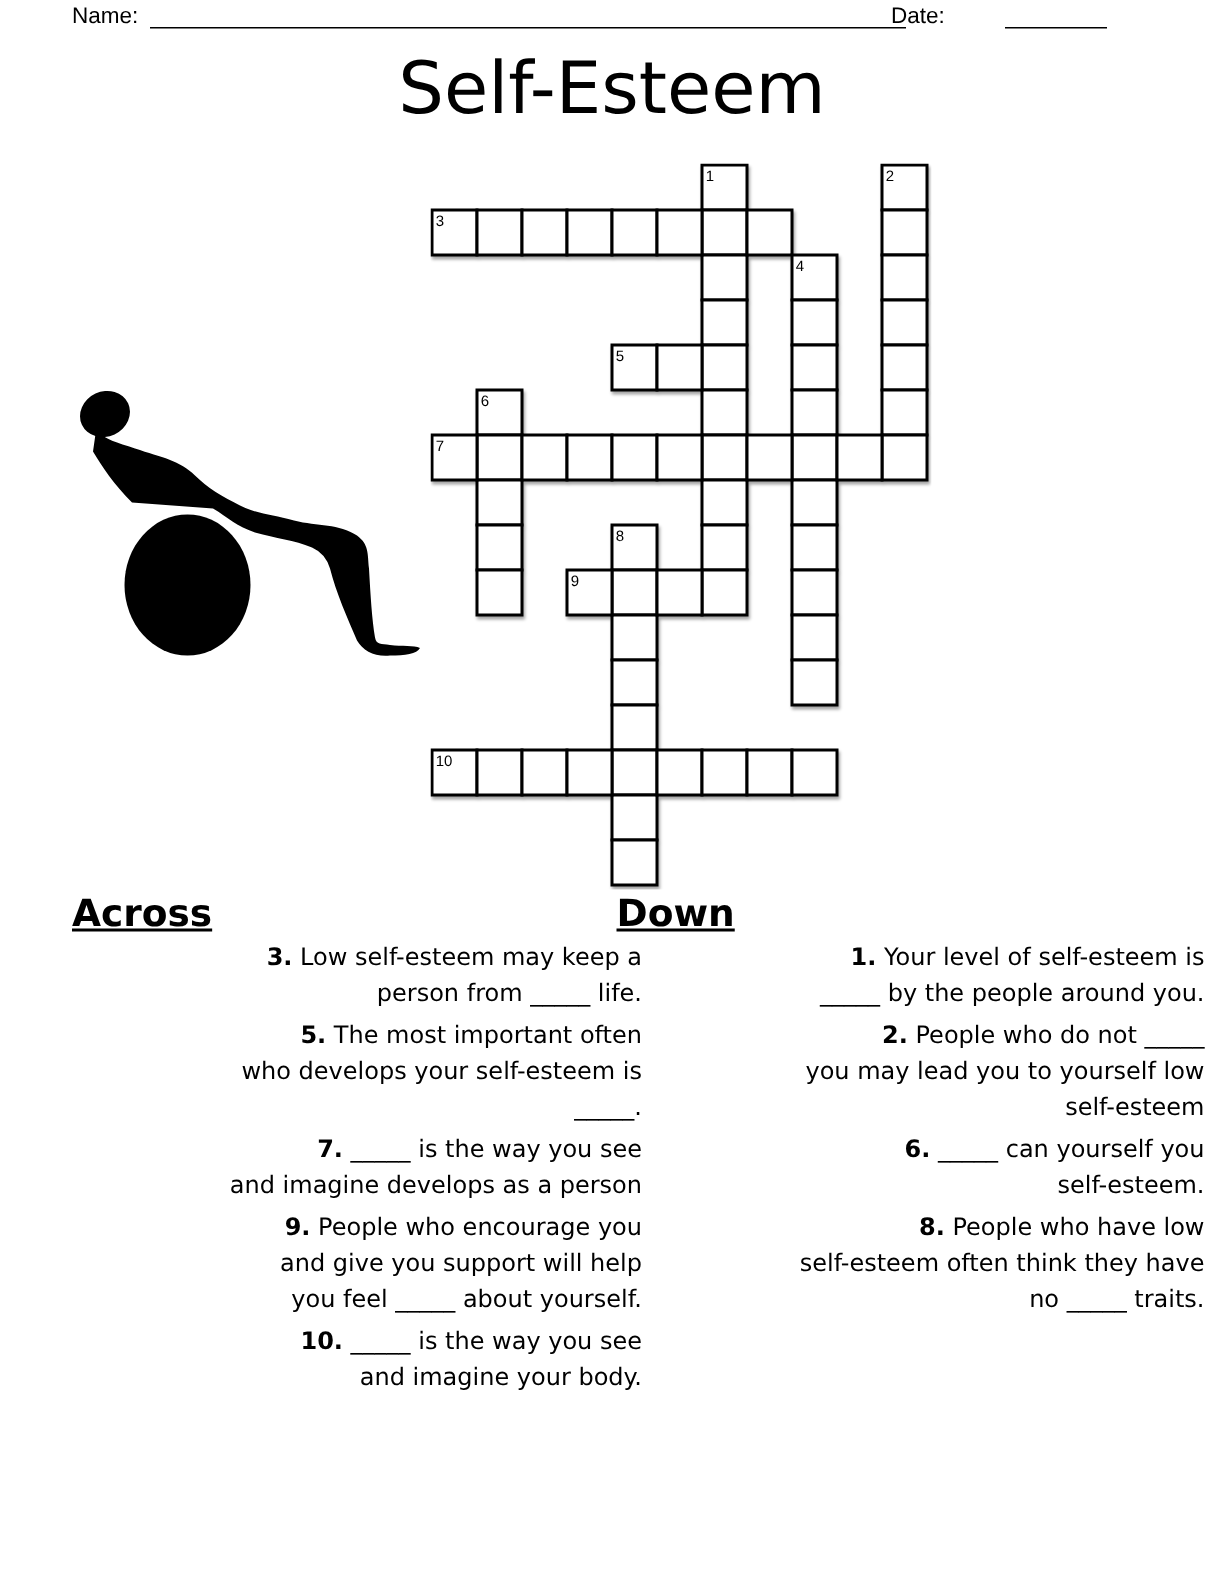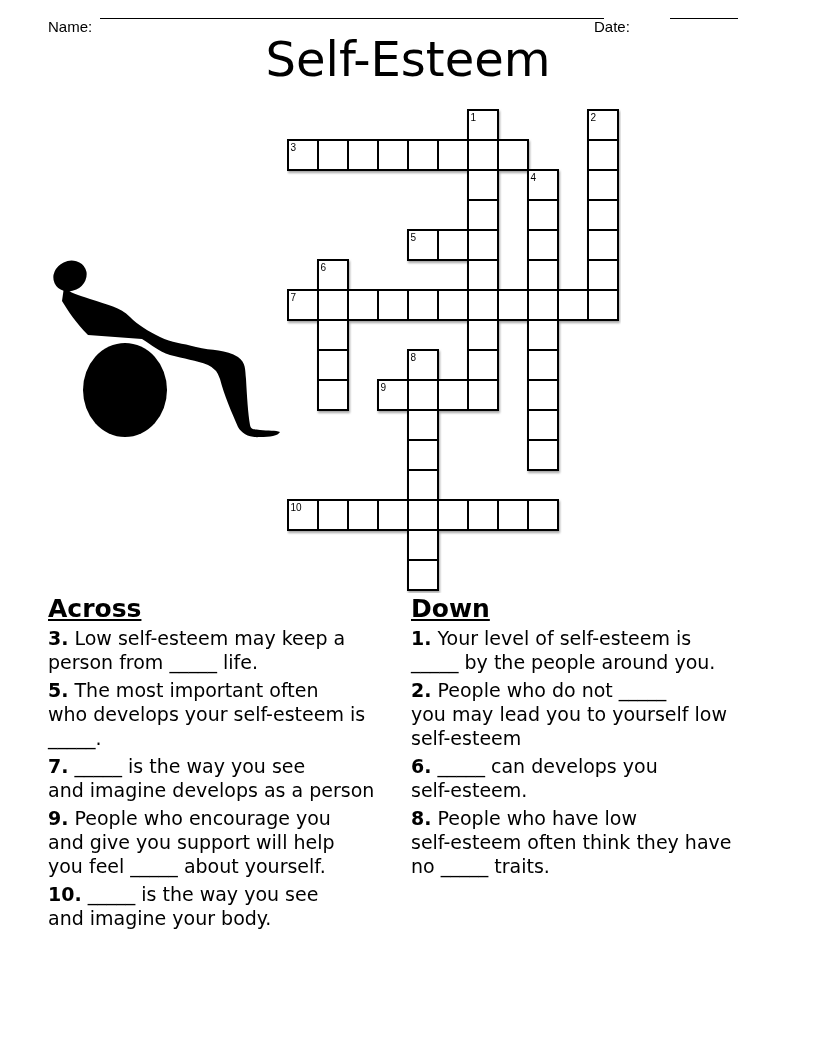--- a/index.html
+++ b/index.html
@@ -5,21 +5,21 @@
   html,body{margin:0;padding:0;}
   body{
     width:816px;height:1056px;position:relative;
     background:#ffffff;color:#000;
     font-family:"DejaVu Sans",sans-serif;
     overflow:hidden;
   }
   
   .hdr-label{
     position:absolute;top:2px;font-family:"Liberation Sans",sans-serif;
-    font-size:15px;color:#000;margin-top:16px;
+    font-size:15px;color:#000;
   }
   #name-label{left:48px;}
   #date-label{left:594px;}
   .write-line{position:absolute;top:0;height:18px;border-bottom:1.6px solid #000;}
   #name-line{left:100px;width:504px;}
   #date-line{left:670px;width:68px;}
   
   #title{
     position:absolute;top:30px;left:0;width:100%;text-align:center;
     font-size:48px;line-height:58px;font-weight:400;letter-spacing:0px;
@@ -35,22 +35,23 @@
   .grid-shadow{filter:drop-shadow(1.5px 2px 1px rgba(0,0,0,0.35));}
   
   .clue-col{position:absolute;top:597px;}
   #across-col{left:48px;width:380px;}
   #down-col{left:411px;width:392px;}
   .clue-header{
     font-size:25px;font-weight:bold;text-decoration:underline;
     margin:0 0 5px 0;line-height:24px;
   }
   .clue{
-    font-size:19px;line-height:24px;margin:0 0 4px 0;
+    font-size:16px;line-height:24px;margin:0 0 4px 0;
     white-space:pre-line;
+    text-align:right;
   }
   .clue b{font-weight:bold;}
 </style>
 </head>
 <body>
 
 <span id="name-label" class="hdr-label">Name:</span>
 <div id="name-line" class="write-line"></div>
 <span id="date-label" class="hdr-label">Date:</span>
 <div id="date-line" class="write-line"></div>
@@ -190,19 +191,19 @@
 </div>
 
 <div id="down-col" class="clue-col">
   <p class="clue-header">Down</p>
   <div id="down-list">
       <p class="clue"><b>1.</b><span> Your level of self-esteem is
 _____ by the people around you.</span></p>
       <p class="clue"><b>2.</b><span> People who do not _____
 you may lead you to yourself low
 self-esteem</span></p>
-      <p class="clue"><b>6.</b><span> _____ can develops you
+      <p class="clue"><b>6.</b><span> _____ can yourself you
 self-esteem.</span></p>
       <p class="clue"><b>8.</b><span> People who have low
 self-esteem often think they have
 no _____ traits.</span></p>
     </div>
 </div>
 
 </body></html>

